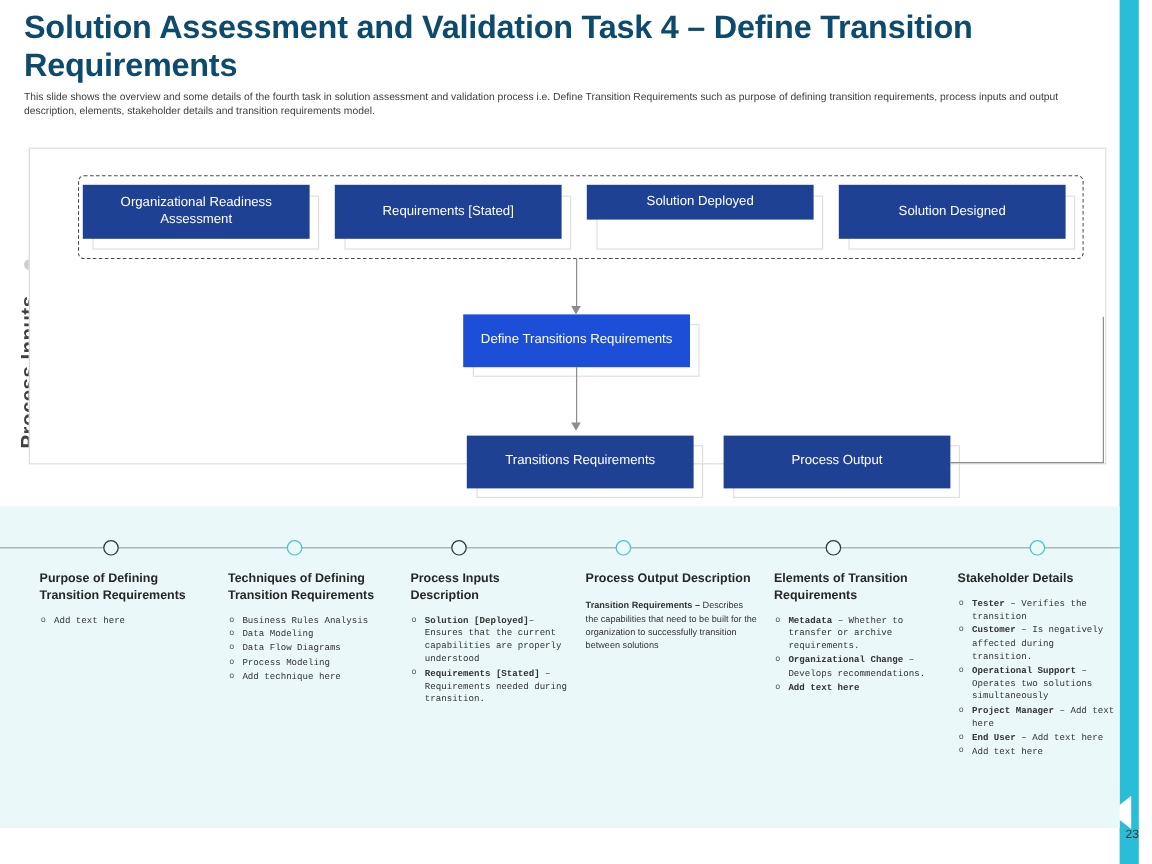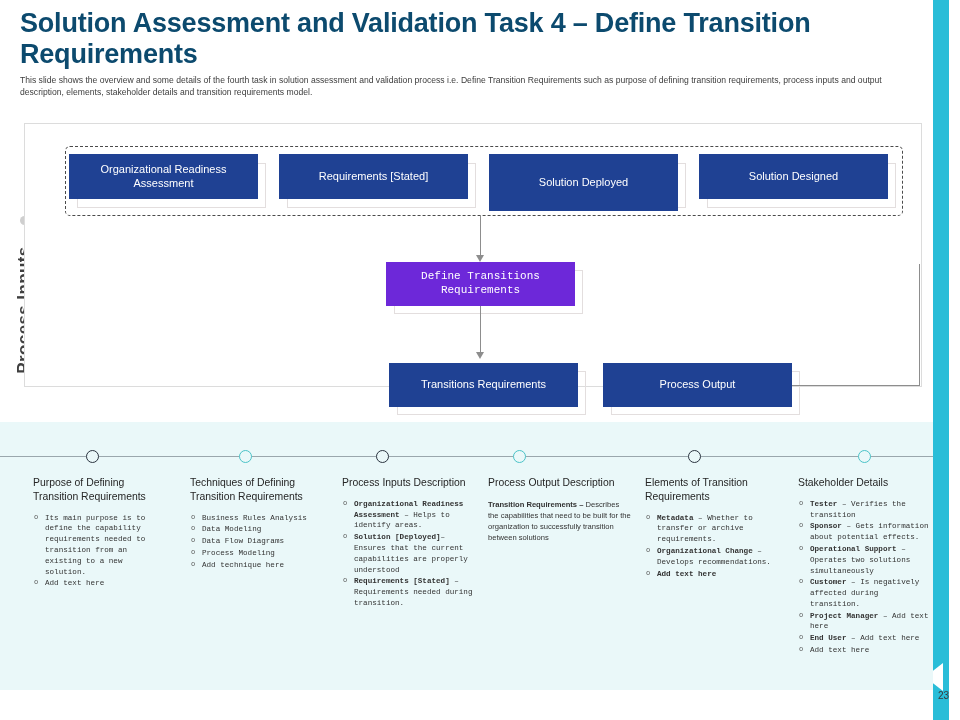--- a/index.html
+++ b/index.html
@@ -40,21 +40,21 @@
   .dashed-group{
     position:absolute;left:40px;top:22px;width:836px;height:68px;
     border:1.6px dashed #4a4a4a;border-radius:5px;
   }
 
   .box{
     position:absolute;color:#ffffff;display:flex;align-items:center;justify-content:center;
     text-align:center;font-size:11px;line-height:1.25;box-sizing:border-box;padding:4px 6px;
   }
   .box.navy{background:#1F4193;}
-  .box.teal{background:#6d28d9;font-family:Liberation Mono, monospace;}
+  .box.teal{background:#1d4ed8;}
   .box-shadow{
     position:absolute;border:1px solid #E3DEDE;background:transparent;box-sizing:border-box;
   }
 
   
   .pi-line{position:absolute;left:24px;top:124px;width:1px;height:94px;background:#DCDCDC;}
   .pi-dot{position:absolute;left:20px;top:216px;width:9px;height:9px;border-radius:50%;background:#CFCFCF;}
   .pi-label{
     position:absolute;left:-76px;top:300px;width:200px;
     transform:rotate(-90deg);transform-origin:center;
@@ -77,21 +77,21 @@
   .timeline{position:absolute;left:0;top:456px;width:933px;height:1px;background:#9aa7ad;}
   .tl-dot{
     position:absolute;width:13px;height:13px;border-radius:50%;
     background:#EAF8F9;box-sizing:border-box;top:450px;
   }
   .tl-dot.dark{border:1.6px solid #2b3440;}
   .tl-dot.teal{border:1.6px solid #4BC3C8;}
 
   .col{position:absolute;top:476px;}
   .col h3{
-    margin:0 0 9px 0;font-size:10.4px;font-weight:normal;color:#262626;line-height:1.33;
+    margin:0 0 9px 0;font-size:10.4px;font-weight:bold;color:#262626;line-height:1.33;
   }
   .col ul{margin:0;padding:0;list-style:none;}
   .col li{
     position:relative;padding-left:12px;margin-bottom:1px;
     font-size:7.6px;line-height:1.42;color:#333;font-family:Liberation Mono, monospace;
   }
   .col li:before{
     content:"o";position:absolute;left:1px;top:0;font-size:7px;color:#555;
   }
   .col li b{font-weight:bold;}
@@ -118,21 +118,21 @@
 
     <div class="dashed-group"></div>
 
     <div class="box-shadow" style="left:52px;top:39px;width:189px;height:45px;"></div>
     <div class="box-shadow" style="left:262px;top:39px;width:189px;height:45px;"></div>
     <div class="box-shadow" style="left:472px;top:39px;width:189px;height:45px;"></div>
     <div class="box-shadow" style="left:682px;top:39px;width:189px;height:45px;"></div>
 
     <div class="box navy" style="left:44px;top:30px;width:189px;height:45px;">Organizational Readiness Assessment</div>
     <div class="box navy" style="left:254px;top:30px;width:189px;height:45px;">Requirements  [Stated]</div>
-    <div class="box navy" style="left:464px;top:30px;width:189px;height:57px;">Solution Deployed</div>
+    <div class="box navy" style="left:464px;top:30px;width:189px;height:29px;">Solution Deployed</div>
     <div class="box navy" style="left:674px;top:30px;width:189px;height:45px;">Solution Designed</div>
 
     <div class="conn" style="left:455px;top:91px;width:1px;height:42px;"></div>
     <div class="arrow-head" style="left:451px;top:131px;"></div>
 
     <div class="box-shadow" style="left:369px;top:146px;width:189px;height:44px;"></div>
     <div class="box teal" style="left:361px;top:138px;width:189px;height:44px;">Define Transitions Requirements</div>
 
     <div class="conn" style="left:455px;top:182px;width:1px;height:48px;"></div>
     <div class="arrow-head" style="left:451px;top:228px;"></div>
@@ -153,40 +153,38 @@
   <div class="tl-dot dark" style="left:86px;"></div>
   <div class="tl-dot teal" style="left:239px;"></div>
   <div class="tl-dot dark" style="left:376px;"></div>
   <div class="tl-dot teal" style="left:513px;"></div>
   <div class="tl-dot dark" style="left:688px;"></div>
   <div class="tl-dot teal" style="left:858px;"></div>
 
   <div class="col" style="left:33px;width:128px;">
     <h3>Purpose of Defining Transition Requirements</h3>
     <ul>
-      <li><span>Its main purpose  is to define the capability requirements needed  to transition from an existing to a new solution.</span></li>
       <li><span>Add text here</span></li>
     </ul>
   </div>
 
   <div class="col" style="left:190px;width:138px;">
     <h3>Techniques of Defining Transition Requirements</h3>
     <ul>
       <li><span>Business Rules Analysis</span></li>
       <li><span>Data Modeling</span></li>
       <li><span>Data Flow Diagrams</span></li>
       <li><span>Process Modeling</span></li>
       <li><span>Add technique here</span></li>
     </ul>
   </div>
 
   <div class="col" style="left:342px;width:133px;">
     <h3>Process Inputs Description</h3>
     <ul>
-      <li><b>Organizational Readiness Assessment</b><span> – Helps to identify areas.</span></li>
       <li><b>Solution [Deployed]</b><span>– Ensures that the current capabilities are properly understood</span></li>
       <li><b>Requirements [Stated]</b><span> – Requirements needed during transition.</span></li>
     </ul>
   </div>
 
   <div class="col" style="left:488px;width:143px;">
     <h3>Process Output Description</h3>
     <div class="plain">
       <b>Transition Requirements – </b><span>Describes the capabilities that need to be built for the organization to successfully transition between  solutions</span>
     </div>
@@ -198,22 +196,21 @@
       <li><b>Metadata</b><span> – Whether to transfer or archive requirements.</span></li>
       <li><b>Organizational Change</b><span> – Develops recommendations.</span></li>
       <li><b>Add  text here</b><span></span></li>
     </ul>
   </div>
 
   <div class="col" style="left:798px;width:131px;">
     <h3>Stakeholder Details</h3>
     <ul>
       <li><b>Tester</b><span> – Verifies the transition</span></li>
-      <li><b>Sponsor</b><span> – Gets information about potential effects.</span></li>
+      <li><b>Customer</b><span> – Is negatively affected during transition.</span></li>
       <li><b>Operational Support</b><span> – Operates two solutions simultaneously</span></li>
-      <li><b>Customer</b><span> – Is negatively affected during transition.</span></li>
       <li><b>Project Manager</b><span> – Add text here</span></li>
       <li><b>End User</b><span> – Add text here</span></li>
       <li><span>Add text here</span></li>
     </ul>
   </div>
 
 </div>
 
 </body></html>

